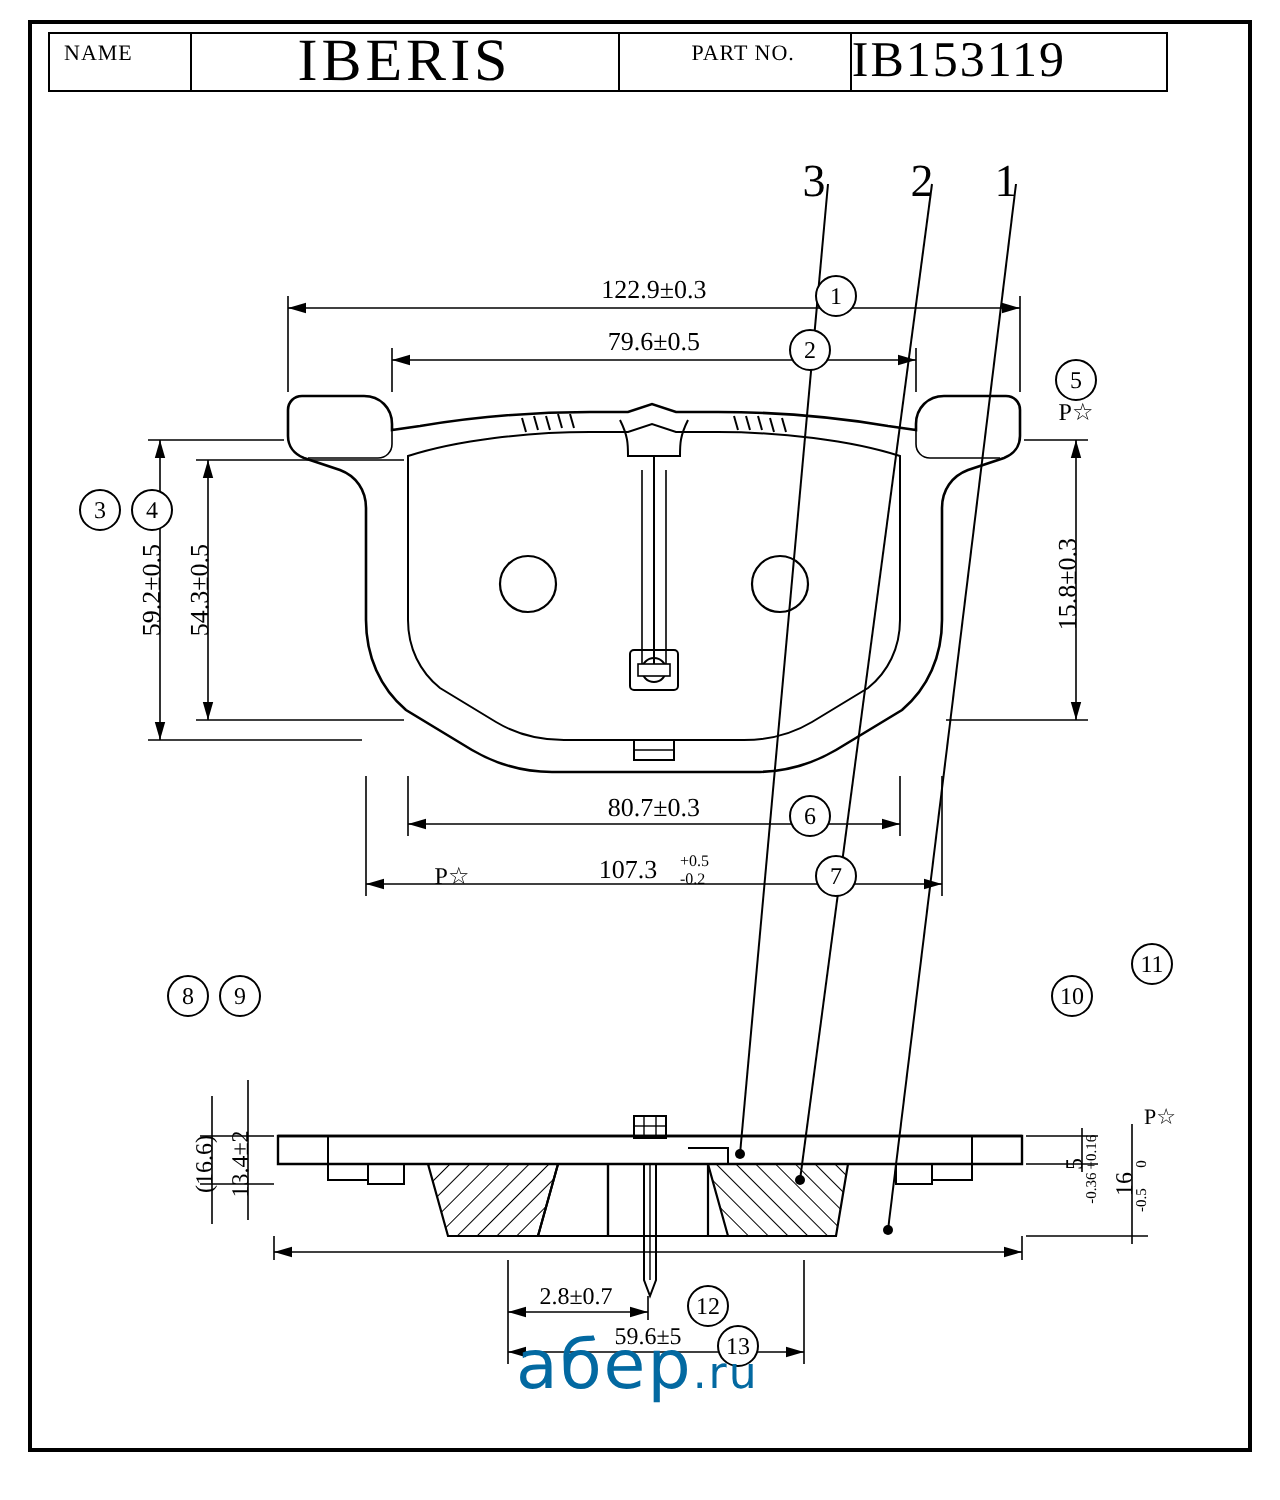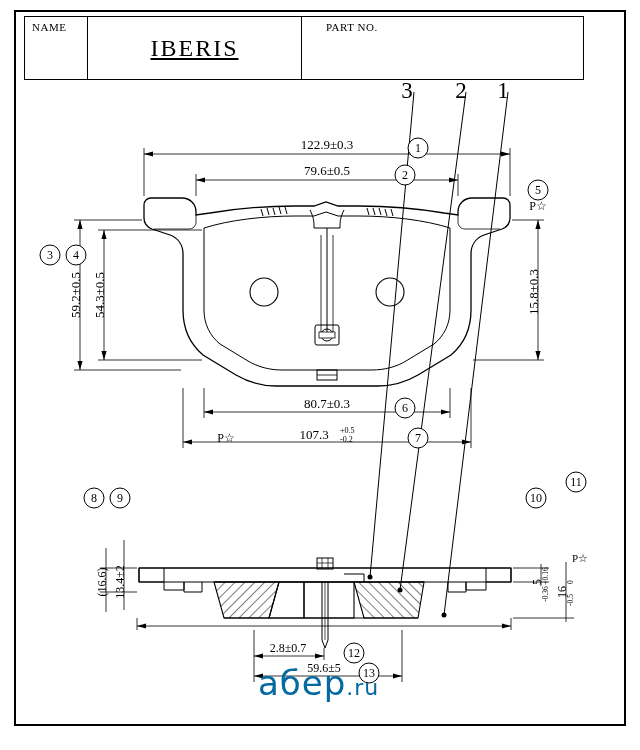--- a/index.html
+++ b/index.html
@@ -26,50 +26,50 @@
     left: 14px; top: 10px;
     width: 612px;
     height: 716px;
     border: 2px solid #000;
     box-sizing: border-box;
   }
   .title-block {
     position: absolute;
     left: 24px; top: 16px;
     width: 560px;
-    height: 64px;
+    height: 30px;
     border: 1.5px solid #000;
     box-sizing: border-box;
     display: flex;
     align-items: flex-end;
+    gap: 12px;
   }
   .tb-cell {
     display: flex;
     align-items: center;
     box-sizing: border-box;
   }
   .tb-label {
     font-family: "Liberation Serif", serif;
     font-size: 11px;
     letter-spacing: 0.5px;
     padding-left: 7px;
     padding-right: 7px;
     align-self: flex-start;
     margin-top: 4px;
   }
   .tb-name-label { width: 62px; }
   .tb-name-value {
     flex: 0 0 215px;
     justify-content: center;
-    font-size: 24px;
+    font-size: 30px;
     letter-spacing: 2px;
     border-left: 1.5px solid #000;
     border-right: 1.5px solid #000;
     height: 100%;
-    text-decoration: underline;
   }
   .tb-part-label { width: 80px; margin-left: 17px; }
   .tb-part-value {
     flex: 1;
     justify-content: center;
     font-size: 25px;
     letter-spacing: 1px;
     border-left: 1.5px solid #000;
     height: 100%;
     padding-right: 50px;
@@ -101,20 +101,21 @@
 <body>
 
 <div id="sheet">
 
   <div class="outer-frame"></div>
 
   <div class="title-block">
     <div class="tb-cell tb-label tb-name-label">NAME</div>
     <div class="tb-cell tb-name-value">IBERIS</div>
     <div class="tb-cell tb-label tb-part-label">PART NO.</div>
+    <div class="tb-cell tb-part-value">IB153119</div>
   </div>
 
   <div id="drawing">
   <svg width="612" height="650" viewBox="0 0 612 650" xmlns="http://www.w3.org/2000/svg">
     <defs>
       <marker id="arrL" markerWidth="10" markerHeight="8" refX="9" refY="4" orient="auto" markerUnits="userSpaceOnUse">
         <path d="M9,4 L0,1.4 L0,6.6 Z" fill="#000"></path>
       </marker>
       <marker id="arrR" markerWidth="10" markerHeight="8" refX="1" refY="4" orient="auto" markerUnits="userSpaceOnUse">
         <path d="M1,4 L10,1.4 L10,6.6 Z" fill="#000"></path>

